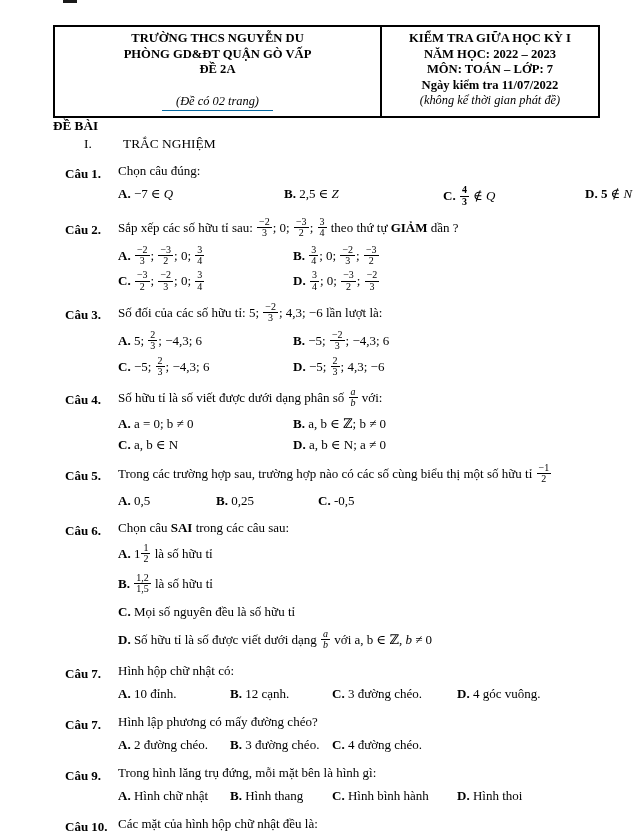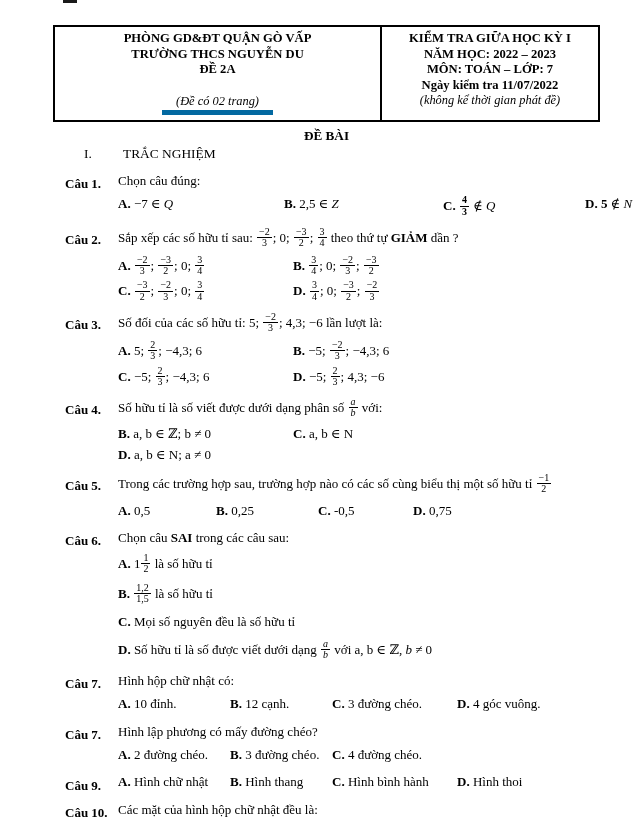--- a/index.html
+++ b/index.html
@@ -12,24 +12,24 @@
   .scan-mark{position:absolute;left:63px;top:0;width:14px;height:3px;background:#1a1a1a;}
   .page{padding:25px 41px 0 53px;}
 
   
   .htable{display:flex;border:2px solid #000;width:547px;box-sizing:border-box;}
   .hcell{box-sizing:border-box;text-align:center;padding:4px 2px 5px;}
   .hcell.left{width:327px;border-right:2px solid #000;}
   .hcell.right{flex:1;}
   .hline{font-weight:bold;font-size:12.6px;line-height:15.6px;}
   .hnote{font-style:italic;font-size:12.4px;line-height:15.4px;}
-  .hnote.underlined{display:inline-block;margin-top:16px;border-bottom:5px solid #0369a1;padding:0 14px 1px;}
+  .hnote.underlined{display:inline-block;margin-top:16px;border-bottom:1px solid #0369a1;padding:0 14px 1px;}
 
   
-  .doc-title{text-align:center;font-weight:bold;font-size:13.2px;margin-top:6px;}
+  .doc-title{font-weight:bold;font-size:13.2px;}
   .section-line{margin:2px 0 0 31px;font-weight:normal;font-size:13.4px;}
   .section-line .numeral{display:inline-block;width:39px;}
 
   
   #questions{margin-top:3px;}
   .question{position:relative;padding-left:65px;margin-top:10px;min-height:17px;}
   .qlabel{position:absolute;left:12px;top:4px;font-weight:bold;white-space:nowrap;}
   .qprompt{display:block;line-height:1.32;}
   .options{margin-top:7px;}
   .options.row,.options.row2,.options.row-narrow{display:grid;}
@@ -50,22 +50,22 @@
 </style>
 </head>
 <body>
 
 <div class="scan-mark"></div>
 
 <div class="page">
 
   <div class="htable">
     <div class="hcell left">
+      <div class="hline">TRƯỜNG THCS NGUYỄN DU</div>
       <div class="hline">PHÒNG GD&amp;ĐT QUẬN GÒ VẤP</div>
-      <div class="hline">TRƯỜNG THCS NGUYỄN DU</div>
       <div class="hline">ĐỀ 2A</div>
       <div>
         <span class="hnote underlined">(Đề có 02 trang)</span>
       </div>
     </div>
     <div class="hcell right">
       <div class="hline">KIỂM TRA GIỮA HỌC KỲ I</div>
       <div class="hline">NĂM HỌC: 2022 – 2023</div>
       <div class="hline">MÔN: TOÁN – LỚP: 7</div>
       <div class="hline">Ngày kiểm tra 11/07/2022</div>
@@ -107,33 +107,33 @@
           <span class="option"><b class="okey">A.</b> 5; <span class="frac"><span class="fnum">2</span><span class="fden">3</span></span>; −4,3; 6</span>
           <span class="option"><b class="okey">B.</b> −5; <span class="frac"><span class="fnum">−2</span><span class="fden">3</span></span>; −4,3; 6</span>
           <span class="option"><b class="okey">C.</b> −5; <span class="frac"><span class="fnum">2</span><span class="fden">3</span></span>; −4,3; 6</span>
           <span class="option"><b class="okey">D.</b> −5; <span class="frac"><span class="fnum">2</span><span class="fden">3</span></span>; 4,3; −6</span>
         </div>
       </div>
       <div class="question">
         <span class="qlabel">Câu 4.</span>
         <span class="qprompt">Số hữu tỉ là số viết được dưới dạng phân số <span class="frac"><span class="fnum"><i>a</i></span><span class="fden"><i>b</i></span></span> với:</span>
         <div class="options grid2">
+          <span class="option"><b class="okey">A.</b> a = 0; b ≠ 0</span>
           <span class="option"><b class="okey">B.</b> a, b ∈ ℤ; b ≠ 0</span>
           <span class="option"><b class="okey">C.</b> a, b ∈ N</span>
           <span class="option"><b class="okey">D.</b> a, b ∈ N; a ≠ 0</span>
         </div>
       </div>
       <div class="question">
         <span class="qlabel">Câu 5.</span>
         <span class="qprompt">Trong các trường hợp sau, trường hợp nào có các số cùng biểu thị một số hữu tỉ <span class="frac"><span class="fnum">−1</span><span class="fden">2</span></span></span>
         <div class="options row-narrow">
           <span class="option"><b class="okey">A.</b> 0,5</span>
           <span class="option"><b class="okey">B.</b> 0,25</span>
           <span class="option"><b class="okey">C.</b> -0,5</span>
-          <span class="option"><b class="okey">D.</b> 0,75</span>
         </div>
       </div>
       <div class="question">
         <span class="qlabel">Câu 6.</span>
         <span class="qprompt">Chọn câu <b>SAI</b> trong các câu sau:</span>
         <div class="options column">
           <span class="option"><b class="okey">A.</b> 1<span class="frac"><span class="fnum">1</span><span class="fden">2</span></span> là số hữu tỉ</span>
           <span class="option"><b class="okey">B.</b> <span class="frac"><span class="fnum">1,2</span><span class="fden">1,5</span></span> là số hữu tỉ</span>
           <span class="option"><b class="okey">C.</b> Mọi số nguyên đều là số hữu tỉ</span>
           <span class="option"><b class="okey">D.</b> Số hữu tỉ là số được viết dưới dạng <span class="frac"><span class="fnum"><i>a</i></span><span class="fden"><i>b</i></span></span> với a, b ∈ ℤ, <i>b</i> ≠ 0</span>
@@ -153,20 +153,21 @@
         <span class="qlabel">Câu 7.</span>
         <span class="qprompt">Hình lập phương có mấy đường chéo?</span>
         <div class="options row2">
           <span class="option"><b class="okey">A.</b> 2 đường chéo.</span>
           <span class="option"><b class="okey">B.</b> 3 đường chéo.</span>
           <span class="option"><b class="okey">C.</b> 4 đường chéo.</span>
         </div>
       </div>
       <div class="question">
         <span class="qlabel">Câu 9.</span>
+        <span class="qprompt">Trong hình lăng trụ đứng, mỗi mặt bên là hình gì:</span>
         <div class="options row2">
           <span class="option"><b class="okey">A.</b> Hình chữ nhật</span>
           <span class="option"><b class="okey">B.</b> Hình thang</span>
           <span class="option"><b class="okey">C.</b> Hình bình hành</span>
           <span class="option"><b class="okey">D.</b> Hình thoi</span>
         </div>
       </div>
       <div class="question">
         <span class="qlabel">Câu 10.</span>
         <span class="qprompt">Các mặt của hình hộp chữ nhật đều là:</span>

